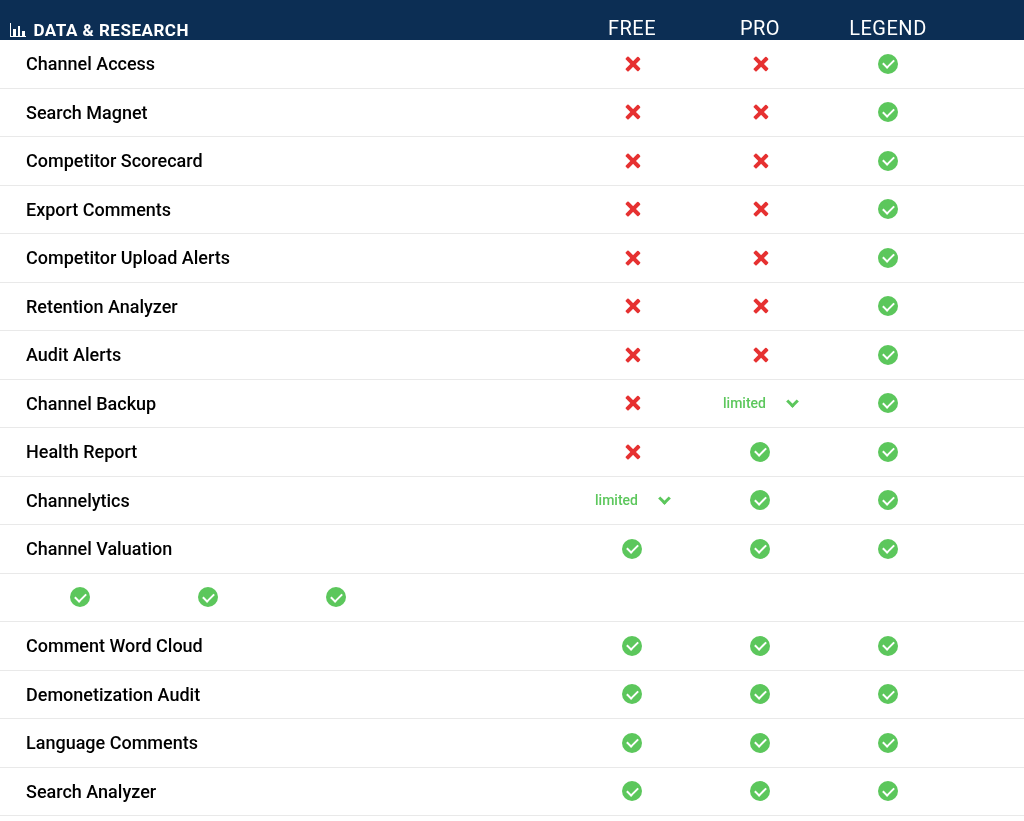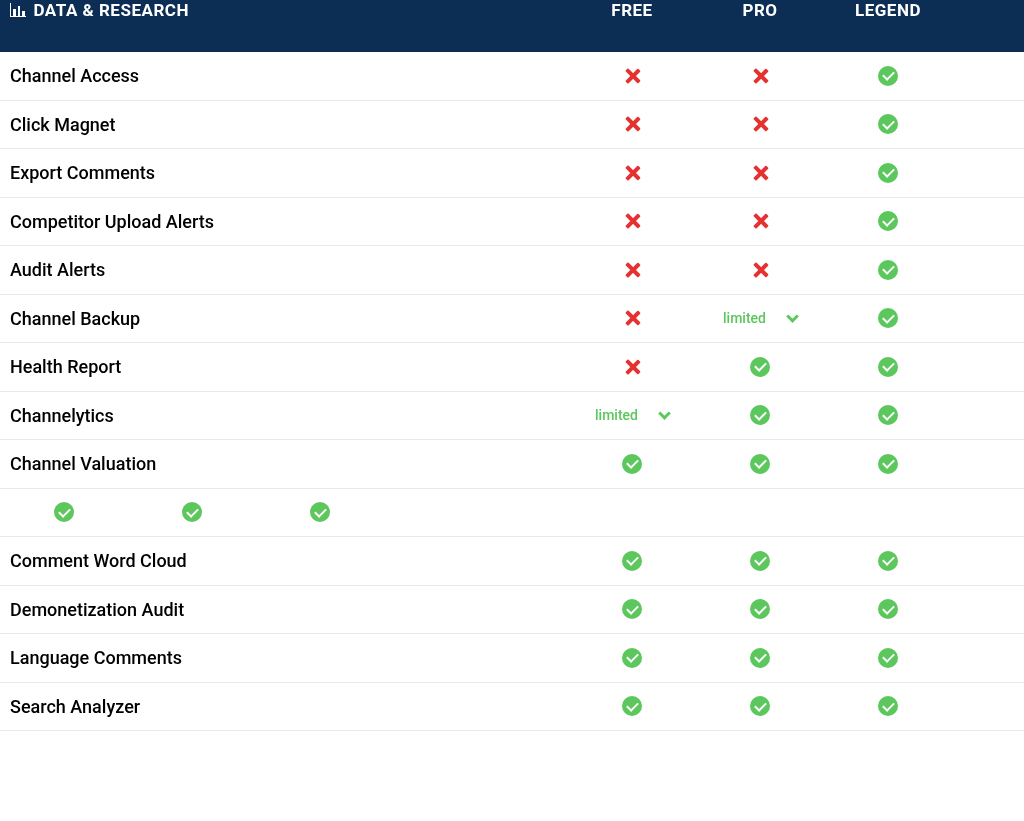--- a/index.html
+++ b/index.html
@@ -6,48 +6,49 @@
   body {
     font-family: -apple-system, BlinkMacSystemFont, "Segoe UI", Roboto, "Helvetica Neue", Arial, sans-serif;
     background: #fff;
     width: 1024px;
     color: #000;
   }
   .header-row {
     background: #0c2e54;
     color: #fff;
     display: flex;
-    align-items: flex-start;
-    height: 52px;
+    align-items: flex-end;
+    height: 40px;
   }
   .header-title-cell {
     display: flex;
     align-items: center;
     gap: 8px;
     padding-left: 10px;
     flex: 1;
     font-weight: 700;
     letter-spacing: 0.5px;
     font-size: 17px;
   }
   .plan-col {
     width: 128px;
     text-align: center;
-    font-weight: 700;
+    font-weight: 400;
     letter-spacing: 0.5px;
-    font-size: 17px;
+    font-size: 20px;
   }
   .header-right-pad { width: 72px; }
 
   .feature-row {
     display: flex;
     align-items: center;
     height: 48.5px;
     border-bottom: 1px solid #e9e9e9;
     background: #fff;
+    padding-left: 16px;
   }
   .feature-name {
     flex: 1;
     padding-left: 10px;
     font-size: 18px;
     font-weight: 500;
     color: #000;
   }
   .feature-cell {
     width: 128px;
@@ -146,21 +147,34 @@
       </div>
       <div class="feature-cell">
         <span class="icon-cross"></span>
       </div>
       <div class="feature-cell">
         <span class="icon-check"></span>
       </div>
       <div class="row-right-pad"></div>
     </div>
     <div class="feature-row">
-      <div class="feature-name">Click Magnet</div>
+      <div class="feature-name">Search Magnet</div>
+      <div class="feature-cell">
+        <span class="icon-cross"></span>
+      </div>
+      <div class="feature-cell">
+        <span class="icon-cross"></span>
+      </div>
+      <div class="feature-cell">
+        <span class="icon-check"></span>
+      </div>
+      <div class="row-right-pad"></div>
+    </div>
+    <div class="feature-row">
+      <div class="feature-name">Competitor Scorecard</div>
       <div class="feature-cell">
         <span class="icon-cross"></span>
       </div>
       <div class="feature-cell">
         <span class="icon-cross"></span>
       </div>
       <div class="feature-cell">
         <span class="icon-check"></span>
       </div>
       <div class="row-right-pad"></div>
@@ -173,20 +187,33 @@
       <div class="feature-cell">
         <span class="icon-cross"></span>
       </div>
       <div class="feature-cell">
         <span class="icon-check"></span>
       </div>
       <div class="row-right-pad"></div>
     </div>
     <div class="feature-row">
       <div class="feature-name">Competitor Upload Alerts</div>
+      <div class="feature-cell">
+        <span class="icon-cross"></span>
+      </div>
+      <div class="feature-cell">
+        <span class="icon-cross"></span>
+      </div>
+      <div class="feature-cell">
+        <span class="icon-check"></span>
+      </div>
+      <div class="row-right-pad"></div>
+    </div>
+    <div class="feature-row">
+      <div class="feature-name">Retention Analyzer</div>
       <div class="feature-cell">
         <span class="icon-cross"></span>
       </div>
       <div class="feature-cell">
         <span class="icon-cross"></span>
       </div>
       <div class="feature-cell">
         <span class="icon-check"></span>
       </div>
       <div class="row-right-pad"></div>

